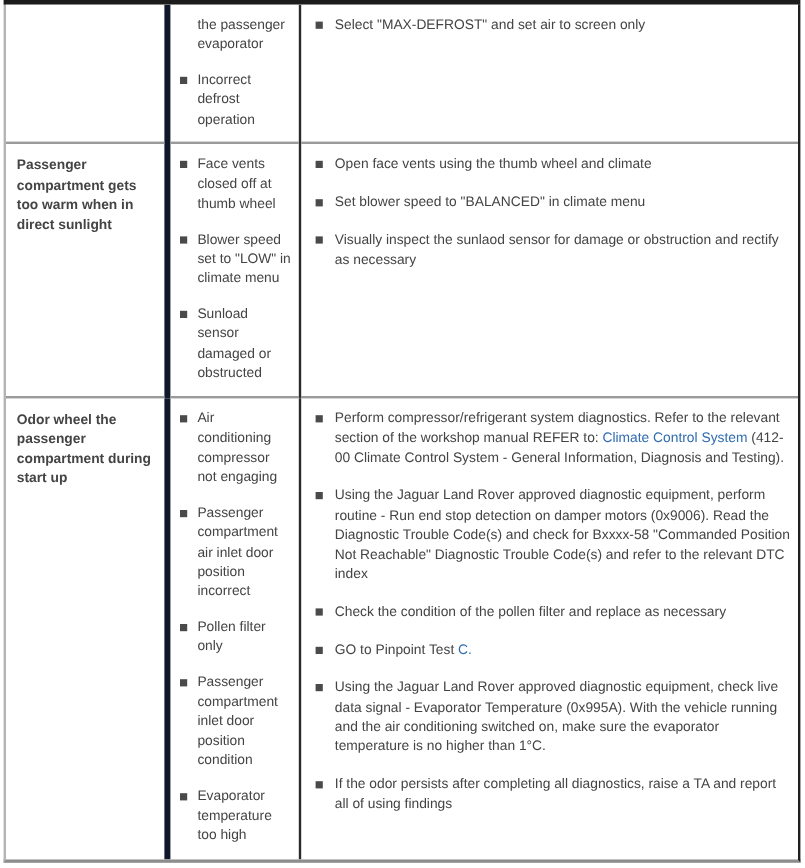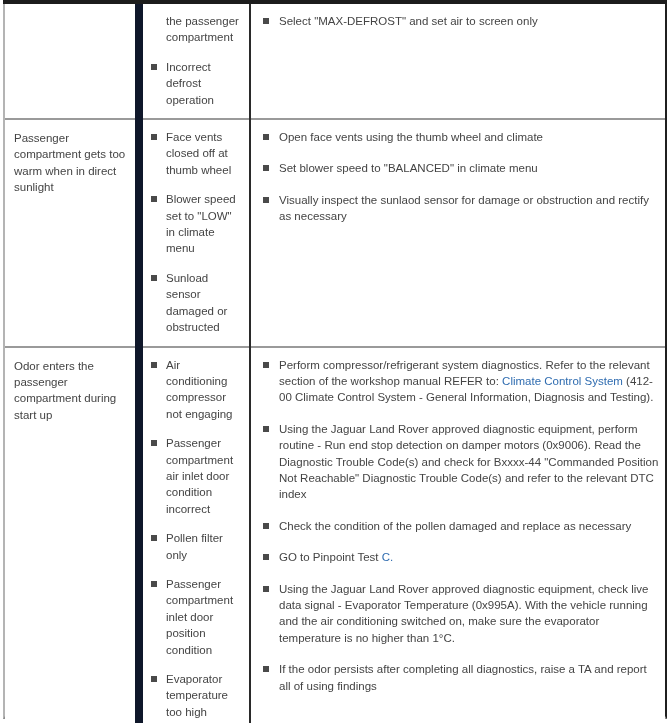--- a/index.html
+++ b/index.html
@@ -64,21 +64,22 @@
   col.c1 { width: 134px; }
   col.c2 { width: 111px; }
   col.c3 { width: auto; }
 
   .cell {
     box-sizing: border-box;
     height: 100%;
   }
 
   td.col1 {
-    border-right: 8px solid #0f172a;
+    border-right: 5px solid #0f172a;
+    font-weight: bold;
   }
   td.col2 {
     border-right: 2px solid #2a2a2a;
   }
 
   tr.row-sep > td {
     border-top: 2px solid #9a9a9a;
   }
 
   
@@ -152,21 +153,21 @@
       </colgroup>
       <tbody>
 
         <tr>
           <td class="col1">
             <div class="cell symptom"></div>
           </td>
           <td class="col2">
             <ul class="blist narrow">
               <li class="cont">
-                <span>the passenger compartment</span>
+                <span>the passenger evaporator</span>
               </li>
               <li>
                 <span class="sq"></span>
                 <span>Incorrect defrost operation</span>
               </li>
             </ul>
           </td>
           <td class="col3">
             <ul class="blist wide">
               <li>
@@ -210,31 +211,31 @@
               <li>
                 <span class="sq"></span>
                 <span>Visually inspect the sunlaod sensor for damage or obstruction and rectify as necessary</span>
               </li>
             </ul>
           </td>
         </tr>
 
         <tr class="row-sep">
           <td class="col1">
-            <div class="cell symptom">Odor enters the passenger compartment during start up</div>
+            <div class="cell symptom">Odor wheel the passenger compartment during start up</div>
           </td>
           <td class="col2">
             <ul class="blist narrow">
               <li>
                 <span class="sq"></span>
                 <span>Air conditioning compressor not engaging</span>
               </li>
               <li>
                 <span class="sq"></span>
-                <span>Passenger compartment air inlet door condition incorrect</span>
+                <span>Passenger compartment air inlet door position incorrect</span>
               </li>
               <li>
                 <span class="sq"></span>
                 <span>Pollen filter only</span>
               </li>
               <li>
                 <span class="sq"></span>
                 <span>Passenger compartment inlet door position condition</span>
               </li>
               <li>
@@ -244,25 +245,25 @@
             </ul>
           </td>
           <td class="col3">
             <ul class="blist wide">
               <li>
                 <span class="sq"></span>
                 <span class="rich">Perform compressor/refrigerant system diagnostics. Refer to the relevant section of the workshop manual REFER to: <a class="lnk" href="#" style="color: rgb(47, 108, 176);">Climate Control System</a> (412-00 Climate Control System - General Information, Diagnosis and Testing).</span>
               </li>
               <li>
                 <span class="sq"></span>
-                <span class="rich">Using the Jaguar Land Rover approved diagnostic equipment, perform routine - Run end stop detection on damper motors (0x9006). Read the Diagnostic Trouble Code(s) and check for Bxxxx-44 "Commanded Position Not Reachable" Diagnostic Trouble Code(s) and refer to the relevant DTC index</span>
-              </li>
-              <li>
-                <span class="sq"></span>
-                <span class="rich">Check the condition of the pollen damaged and replace as necessary</span>
+                <span class="rich">Using the Jaguar Land Rover approved diagnostic equipment, perform routine - Run end stop detection on damper motors (0x9006). Read the Diagnostic Trouble Code(s) and check for Bxxxx-58 "Commanded Position Not Reachable" Diagnostic Trouble Code(s) and refer to the relevant DTC index</span>
+              </li>
+              <li>
+                <span class="sq"></span>
+                <span class="rich">Check the condition of the pollen filter and replace as necessary</span>
               </li>
               <li>
                 <span class="sq"></span>
                 <span class="rich">GO to Pinpoint Test <a class="lnk" href="#" style="color: rgb(47, 108, 176);">C.</a></span>
               </li>
               <li>
                 <span class="sq"></span>
                 <span class="rich">Using the Jaguar Land Rover approved diagnostic equipment, check live data signal - Evaporator Temperature (0x995A). With the vehicle running and the air conditioning switched on, make sure the evaporator temperature is no higher than 1°C.</span>
               </li>
               <li>

